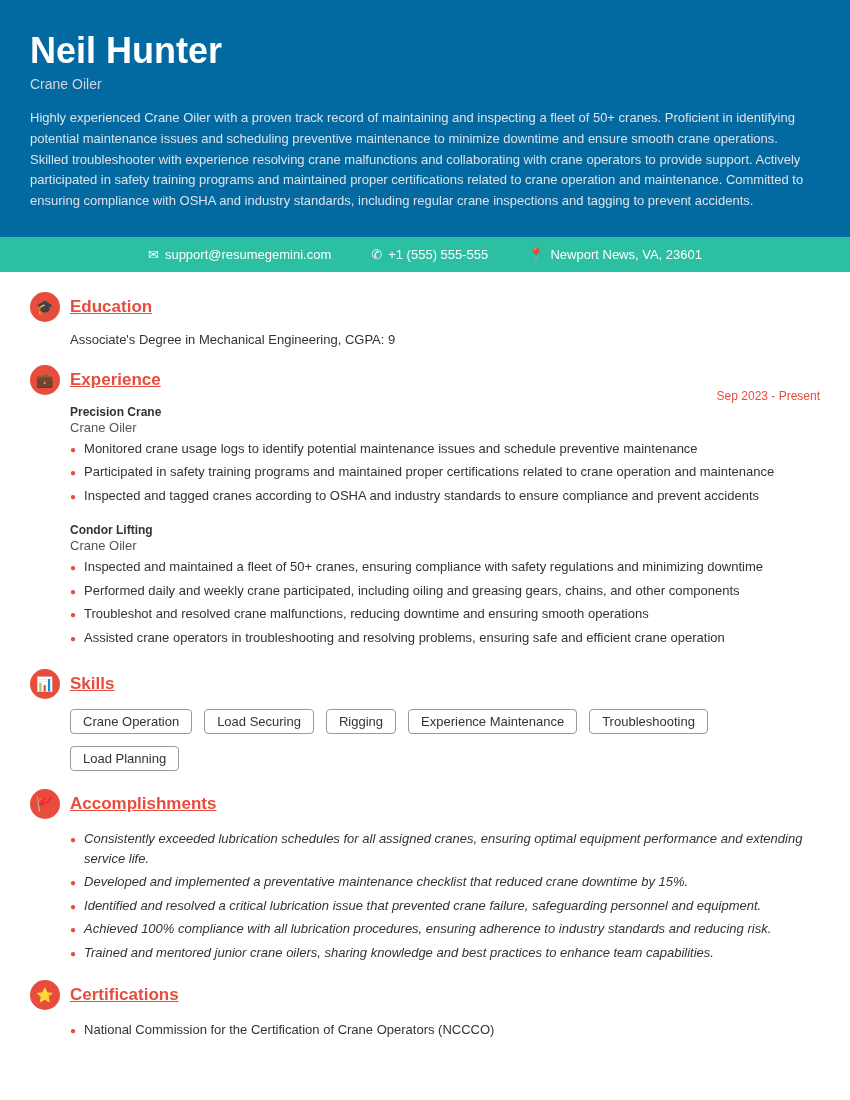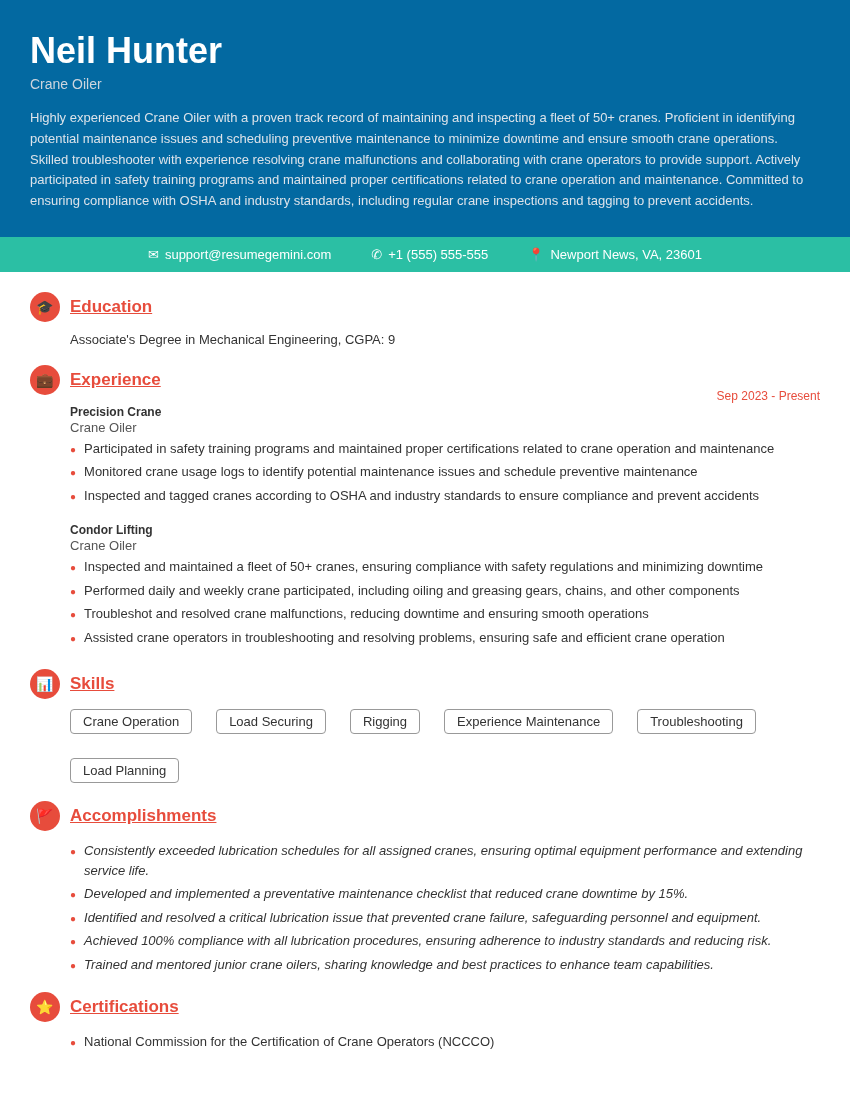--- a/index.html
+++ b/index.html
@@ -141,21 +141,21 @@
       font-size: 10px;
       margin-top: 3px;
       flex-shrink: 0;
     }
 
     
     .skills-container {
       padding-left: 40px;
       display: flex;
       flex-wrap: wrap;
-      gap: 24px;
+      gap: 12px;
     }
     .skill-badge {
       border: 1px solid #999;
       border-radius: 4px;
       padding: 4px 12px;
       font-size: 13px;
       color: #333;
       background: #fff;
     }
 
@@ -216,22 +216,22 @@
     <div class="section-header">
       <div class="section-icon-circle">💼</div>
       <div class="section-title">Experience</div>
     </div>
     <div id="experience-entries">
         <div class="experience-entry clearfix">
     <div class="experience-dates">Sep 2023 - Present</div>
     <div class="experience-company">Precision Crane</div>
     <div class="experience-role">Crane Oiler</div>
     <ul class="bullet-list">
+            <li>Monitored crane usage logs to identify potential maintenance issues and schedule preventive maintenance</li>
             <li>Participated in safety training programs and maintained proper certifications related to crane operation and maintenance</li>
-            <li>Monitored crane usage logs to identify potential maintenance issues and schedule preventive maintenance</li>
             <li>Inspected and tagged cranes according to OSHA and industry standards to ensure compliance and prevent accidents</li>
           </ul>
   </div>
         <div class="experience-entry clearfix">
 
     <div class="experience-company">Condor Lifting</div>
     <div class="experience-role">Crane Oiler</div>
     <ul class="bullet-list">
             <li>Inspected and maintained a fleet of 50+ cranes, ensuring compliance with safety regulations and minimizing downtime</li>
             <li>Performed daily and weekly crane participated, including oiling and greasing gears, chains, and other components</li>

